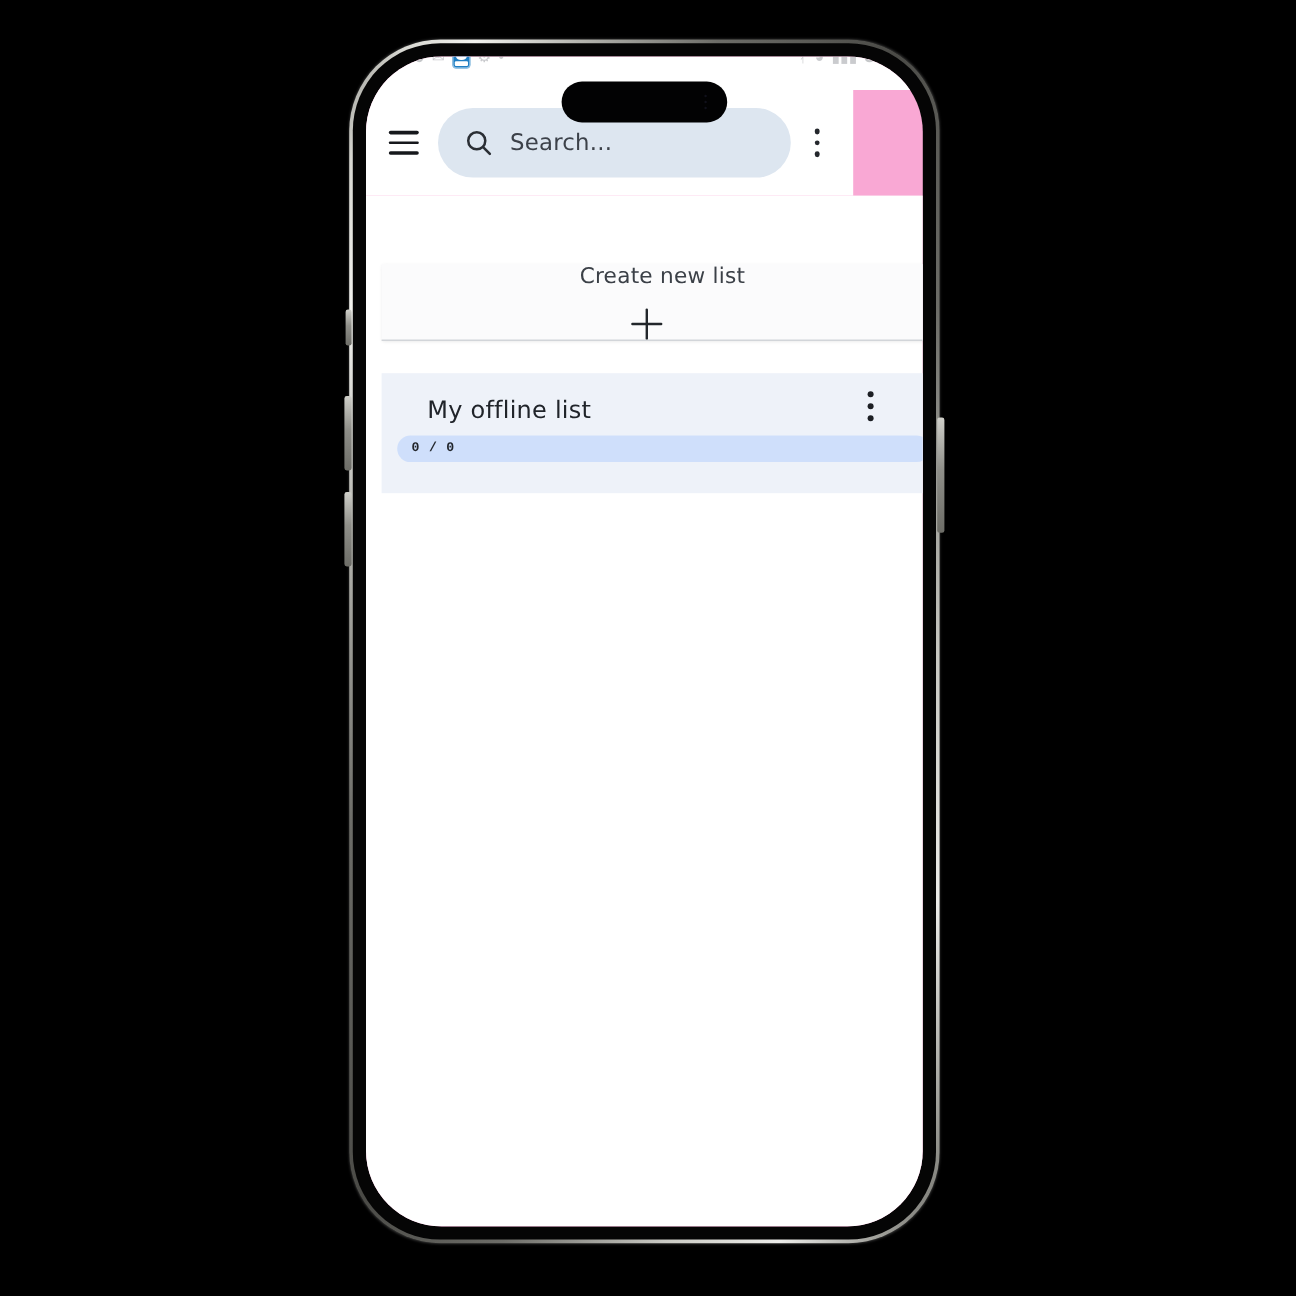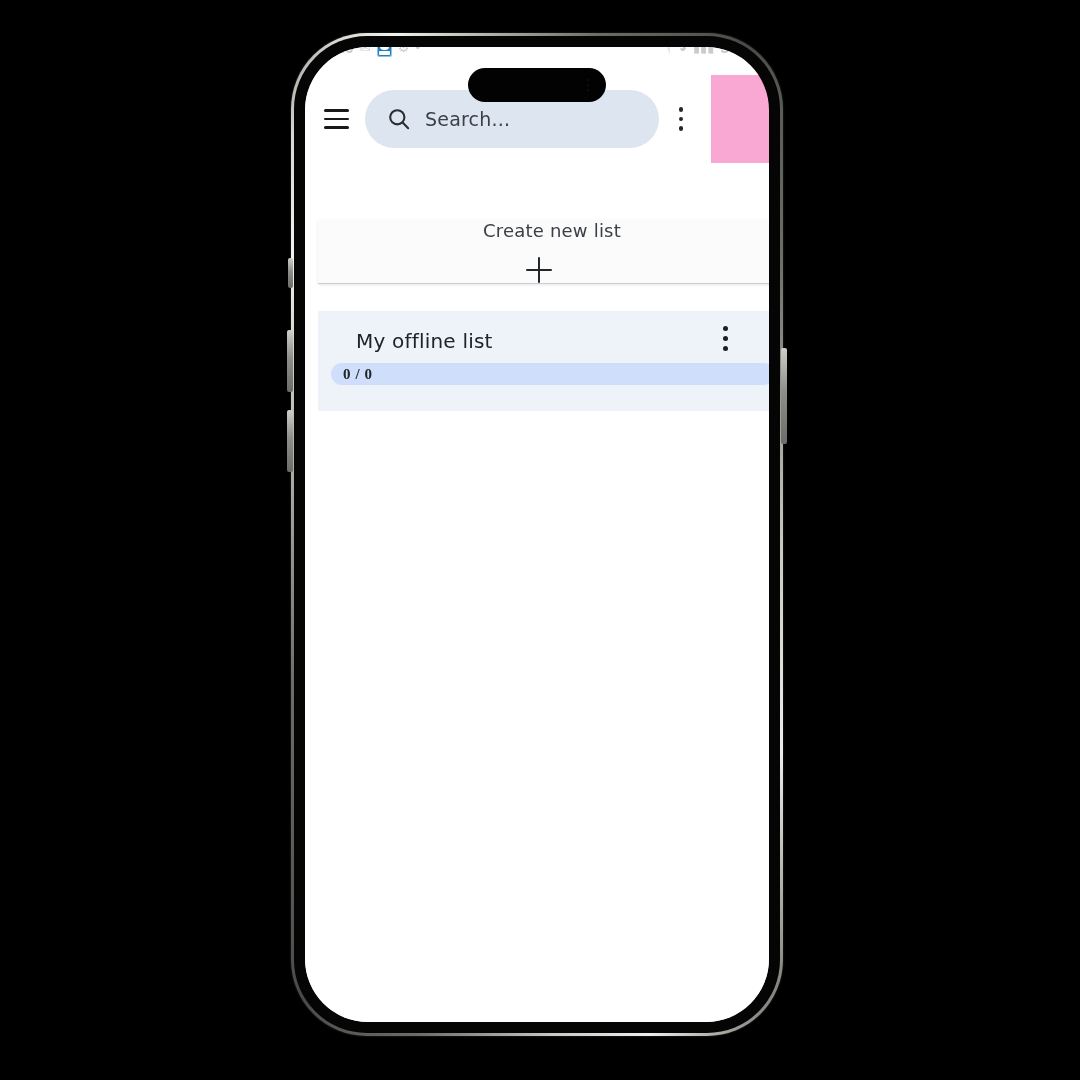--- a/index.html
+++ b/index.html
@@ -345,25 +345,25 @@
     height: 22px;
     background: #cfdffb;
     border-radius: 11px;
     display: flex;
     align-items: center;
     padding-left: 12px;
     box-sizing: border-box;
     position: relative;
   }
   .progress-label {
-    font-size: 15px;
+    font-size: 11px;
     font-weight: 700;
     color: #22262c;
     letter-spacing: 0.6px;
-    font-family: Liberation Serif, serif;
+    font-family: Liberation Mono, monospace;
   }
 </style>
 </head>
 <body>
 
 <div id="stage">
 
   <div class="phone-outer"></div>
   <div class="phone-bezel"></div>
 

